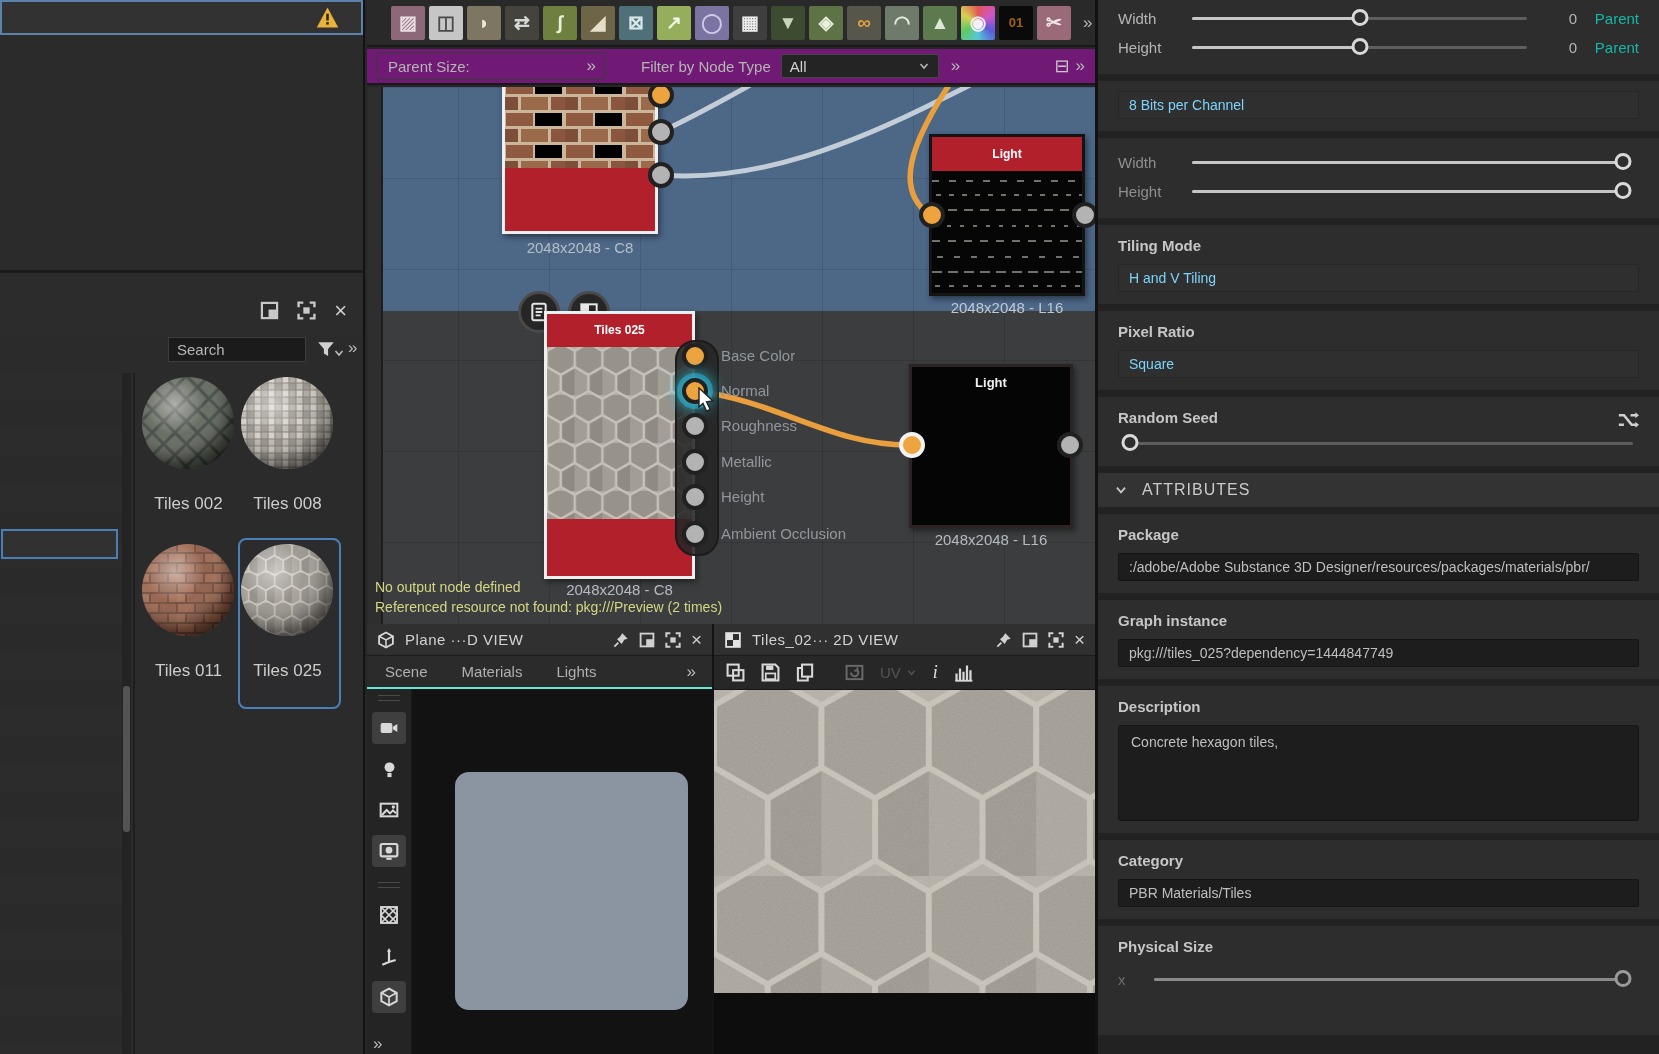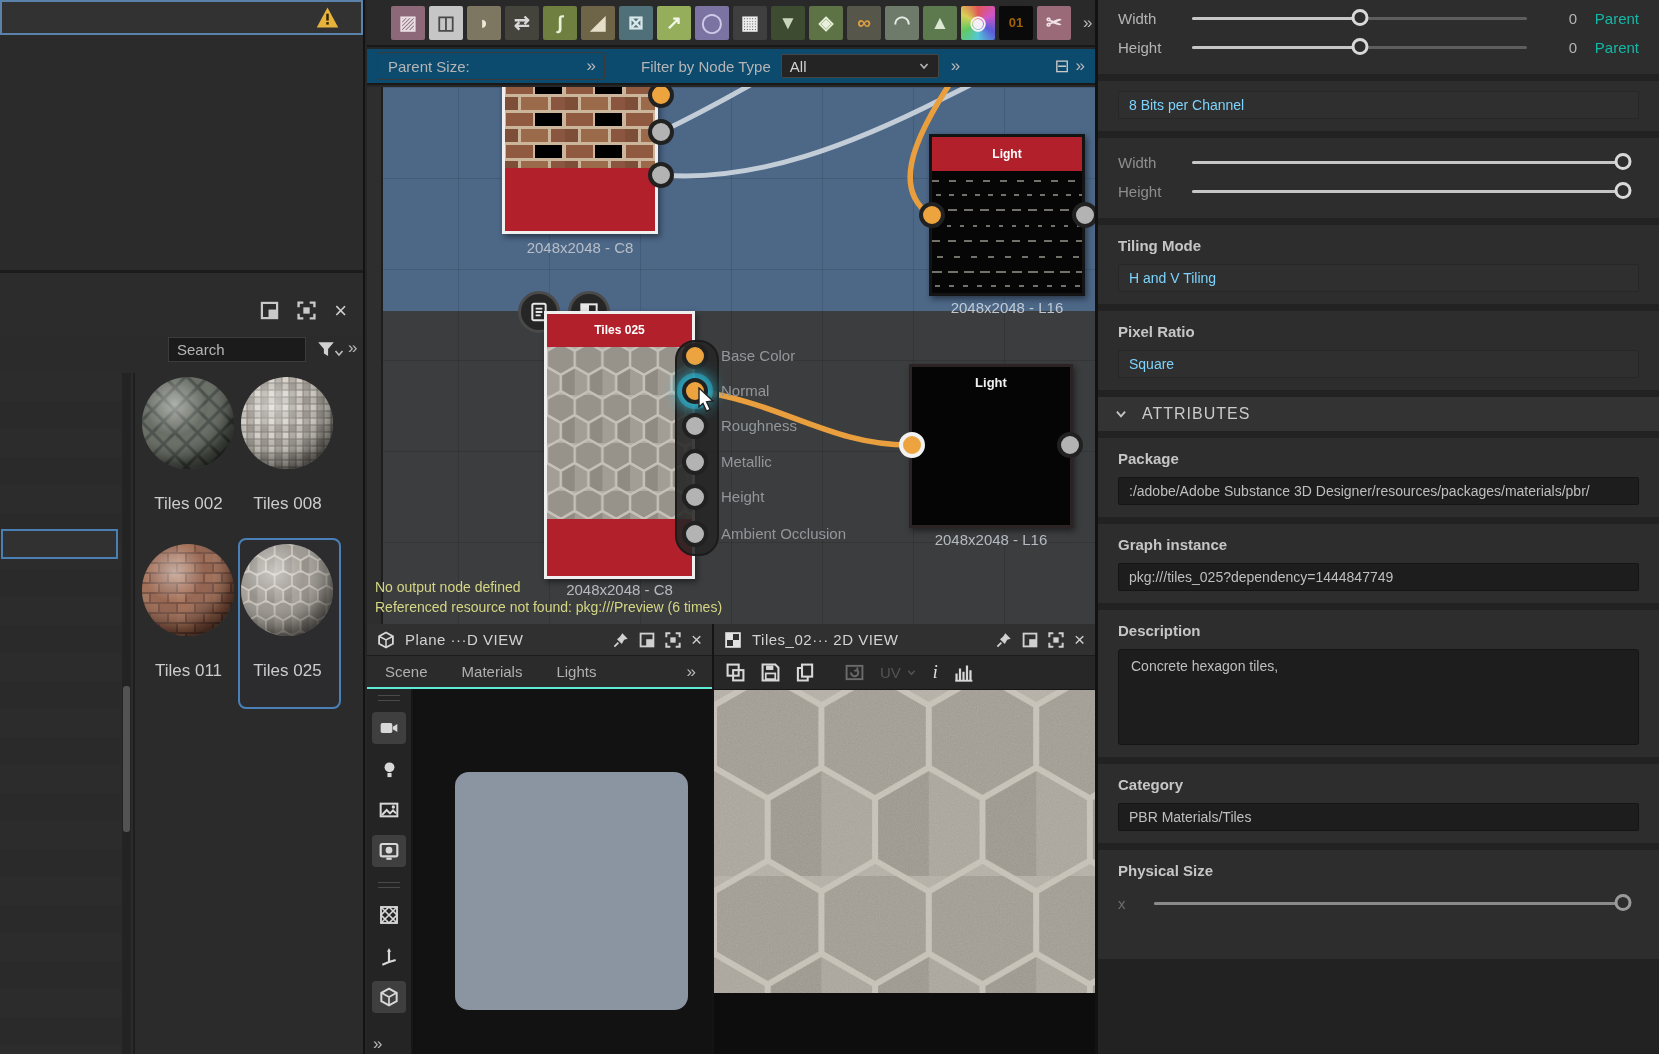--- a/index.html
+++ b/index.html
@@ -27,21 +27,21 @@
   .thumb{position:absolute;width:95px;text-align:center}
   .thumb .lbl{margin-top:24px;font-size:17px;color:#cccccc;white-space:nowrap}
   .thumb-sel{position:absolute;left:238px;top:538px;width:99px;height:167px;border:2px solid #4a80b8;border-radius:8px;background:#31343a33}
   
   .ctoolbar{position:absolute;left:367px;top:0;width:728px;height:47px;background:#292929;border-bottom:2px solid #181818;
             display:flex;align-items:center;padding-left:24px;box-sizing:border-box;gap:4px}
   .nicon{width:34px;height:34px;border-radius:2px;display:flex;align-items:center;justify-content:center;
          font-size:19px;font-weight:bold;flex:0 0 auto}
   .ovf{color:#b9b9b9;font-size:17px;letter-spacing:-2px}
   .ctoolbar .ovf{margin-left:8px}
-  .frow{position:absolute;left:367px;top:49px;width:728px;height:36px;background:#0c4a6e;border-bottom:2px solid #191919;
+  .frow{position:absolute;left:367px;top:49px;width:728px;height:36px;background:#701a75;border-bottom:2px solid #191919;
         display:flex;align-items:center;font-size:15px;color:#b5b5b5;box-sizing:border-box}
   .fgroup{display:flex;align-items:center;border:1px solid #3a3a3a;border-radius:3px;height:28px;padding:0 10px;margin-left:10px;box-sizing:border-box}
   .fdrop{display:flex;align-items:center;justify-content:space-between;background:#242424;border:1px solid #454545;border-radius:2px;
          width:158px;height:24px;padding:0 8px;margin-left:10px;color:#d2d2d2;box-sizing:border-box}
   .graph{position:absolute;left:367px;top:87px;width:728px;height:537px;background:#3c3d3e;overflow:hidden;
          background-image:linear-gradient(rgba(0,0,0,.13) 1px,transparent 1px),linear-gradient(90deg,rgba(0,0,0,.13) 1px,transparent 1px);
          background-size:91px 91px}
   .blueband{position:absolute;left:0;top:0;width:100%;height:224px;background:#4d6787;
             background-image:linear-gradient(rgba(0,0,0,.10) 1px,transparent 1px),linear-gradient(90deg,rgba(0,0,0,.10) 1px,transparent 1px);
             background-size:91px 91px}
@@ -449,21 +449,21 @@
     <div class="port" style="left:690px;top:345px"></div>
 
     <div class="plabel" style="top:260px">Base Color</div>
     <div class="plabel" style="top:295px">Normal</div>
     <div class="plabel" style="top:330px">Roughness</div>
     <div class="plabel" style="top:366px">Metallic</div>
     <div class="plabel" style="top:401px">Height</div>
     <div class="plabel" style="top:438px">Ambient Occlusion</div>
 
     <div class="gstatus" style="top:492px">No output node defined</div>
-    <div class="gstatus" style="top:512px">Referenced resource not found: pkg:///Preview (6 times)</div>
+    <div class="gstatus" style="top:512px">Referenced resource not found: pkg:///Preview (2 times)</div>
 
     <svg class="cursor" style="left:330px;top:300px" width="22" height="26" viewBox="0 0 22 26">
       <path d="M2 1l14 13-6.4.8 3.6 7.6-3.6 1.8-3.6-7.8L2 20z" fill="#fff" stroke="#222" stroke-width="1.4"></path>
     </svg>
   </div>
 
   <div class="bpanel" style="left:367px;width:347px;border-right:2px solid #141414">
     <div class="vhead">
       <svg class="i" width="18" height="18" style="color:#d8d8d8">
           <use href="#s-cube"></use>
@@ -641,20 +641,34 @@
     <div class="sec">
       <h3>Tiling Mode</h3>
       <div class="field dis">H and V Tiling</div>
     </div>
 
     <div class="sec">
       <h3>Pixel Ratio</h3>
       <div class="field dis">Square</div>
     </div>
 
+    <div class="sec">
+      <div class="seed-head">
+        <h3 style="margin-bottom:6px">Random Seed</h3>
+        <svg class="i" width="22" height="22" style="color:#cfcfcf">
+            <use href="#s-shuf"></use>
+          </svg>
+      </div>
+      <div class="srow" style="height:22px">
+        <div class="sl" style="margin:0 6px">
+          <div class="fill" style="width: 0%;"></div>
+          <div class="knob" style="margin-left: 6px; left: 0%;"></div>
+        </div>
+      </div>
+    </div>
 
     <div class="attr-head">
       <svg class="i" width="14" height="14" style="color:#c5c5c5">
           <use href="#s-chev"></use>
         </svg>
       <span>ATTRIBUTES</span>
     </div>
 
     <div class="sec">
       <h3>Package</h3>

